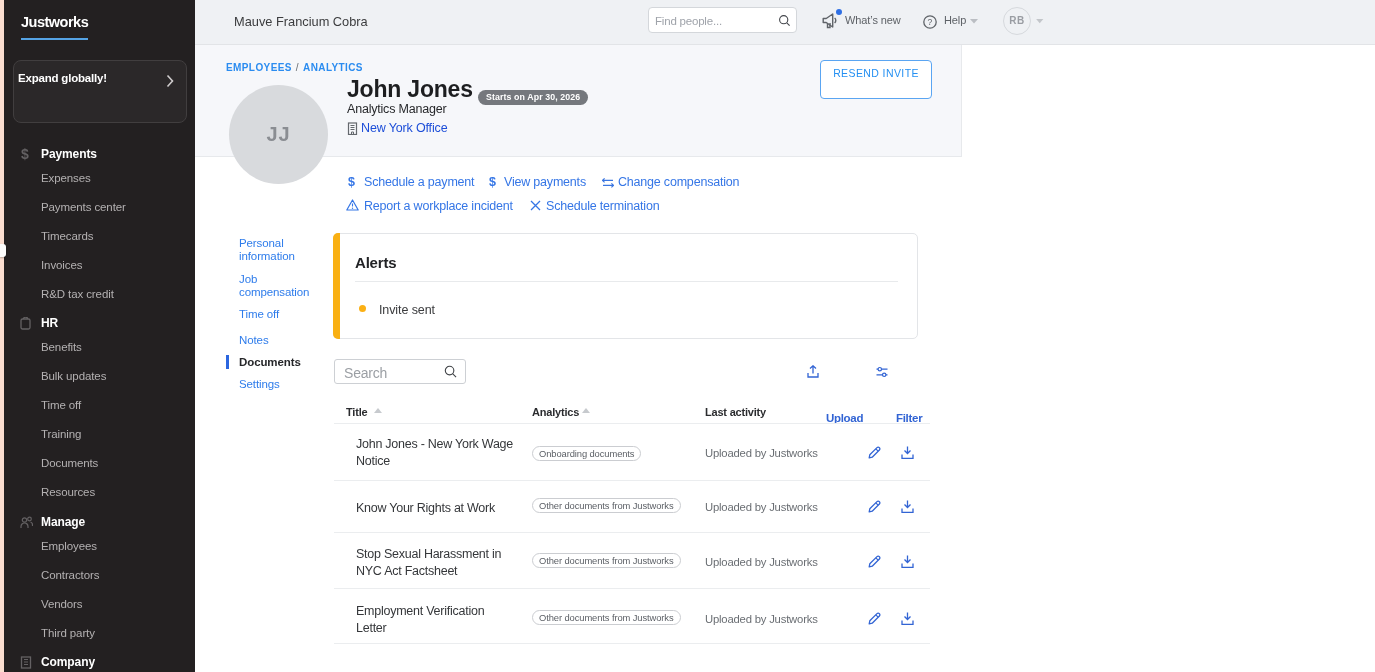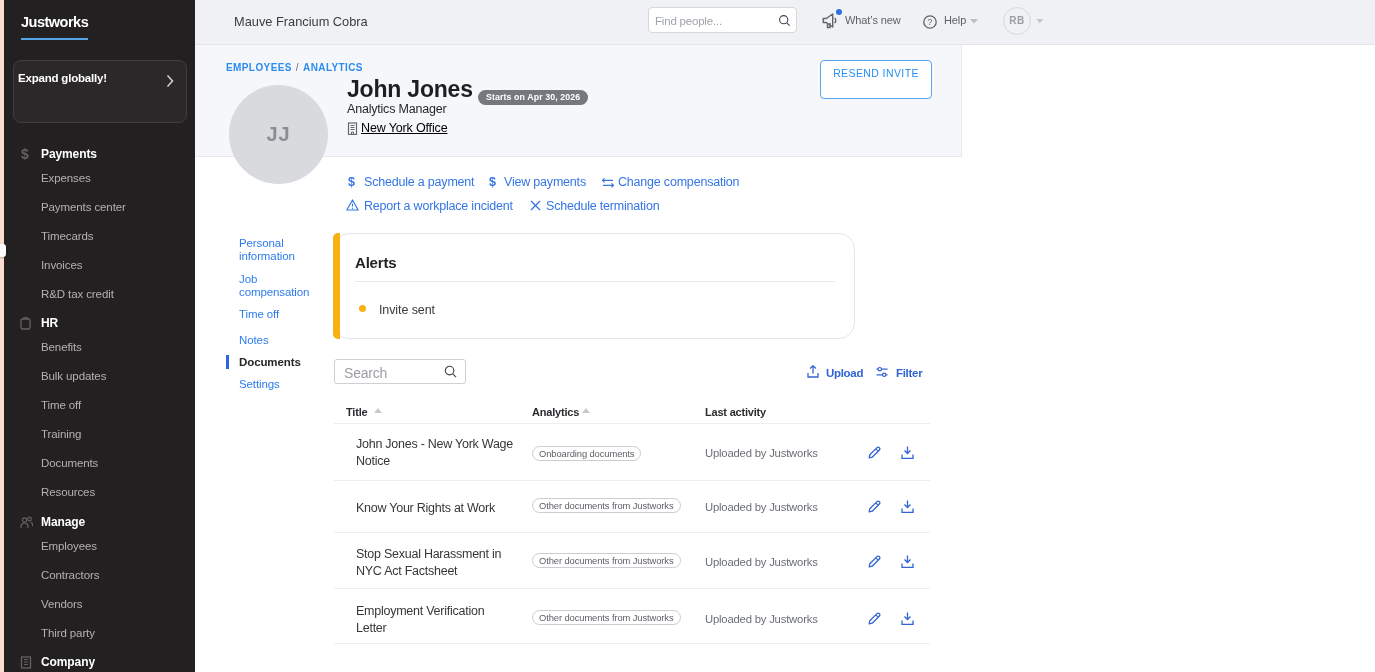--- a/index.html
+++ b/index.html
@@ -29,46 +29,46 @@
 .tbtxt { font-size:11px; color:#5e6267; letter-spacing:-.1px; }
 
 
 #phead { left:195px; top:45px; width:767px; height:112px; background:#f6f7fa; border-right:1px solid #e7e9ec; border-bottom:1px solid #e7e9ec; }
 #crumb { left:226px; top:62px; font-size:10px; font-weight:bold; letter-spacing:.4px; color:#2b8cf0; }
 #crumb .sl { color:#6b6f74; font-weight:normal; padding:0 4px; }
 #bigavatar { left:229px; top:85px; width:99px; height:99px; border-radius:50%; background:#d8dadd; color:#8a8d92; font-size:20px; font-weight:bold; letter-spacing:1px; text-align:center; line-height:99px; }
 #hname { left:347px; top:76px; font-size:23px; font-weight:bold; color:#1d1e20; letter-spacing:-.2px; }
 #badge { left:478px; top:82px; height:15px; background:#75787d; border-radius:8px; color:#fff; font-size:8.8px; font-weight:bold; padding:0 8px; line-height:15px; letter-spacing:.1px;margin-top:8px; }
 #jobtitle { left:347px; top:102px; font-size:12.5px; color:#27282b; letter-spacing:-.2px; }
-#office { left:361px; top:121px; font-size:12.5px; color:#000000; letter-spacing:-.15px;text-decoration:underline; }
+#office { left:361px; top:121px; font-size:12.5px; color:#1d4ed8; letter-spacing:-.15px; }
 #bldg { left:347px; top:122px; }
 #resend { left:820px; top:60px; width:112px; height:39px; background:#fff; border:1px solid #5aa5f2; border-radius:4px; color:#2590f2; font-size:10.5px; font-weight:normal; letter-spacing:.4px; text-align:center; line-height:25px; }
 
 
 .alink { position:absolute; font-size:12.5px; color:#3576e6; letter-spacing:-.2px; }
 .aicon { position:absolute; color:#3576e6; font-size:12.5px; }
 
 
 .sn { position:absolute; left:239px; width:76px; font-size:11.5px; line-height:12.5px; color:#2e7ceb; letter-spacing:-.1px; }
 #sn-doc { left:239px; font-size:11.5px; font-weight:bold; color:#26272a; letter-spacing:-.1px; }
 #snbar { left:226px; width:3px; height:14px; background:#2b66df; }
 
 
-#alerts { left:333px; top:233px; width:522px; height:106px; background:#fff; border:1px solid #e3e5e8; border-radius:16px; }
+#alerts { left:333px; top:233px; width:585px; height:106px; background:#fff; border:1px solid #e3e5e8; border-radius:5px; }
 #alertbar { left:333px; top:233px; width:7px; height:106px; background:#f9b013; border-radius:5px 0 0 5px; }
 #alerts h2 { position:absolute; left:21px; top:20px; font-size:15px; color:#222326; letter-spacing:-.2px; }
 #alertdiv { position:absolute; left:21px; right:19px; top:47px; height:1px; background:#e8eaec; }
 #alertdot { position:absolute; left:25px; top:71px; width:7px; height:7px; border-radius:50%; background:#fbb014; }
 #alerttext { position:absolute; left:45px; top:69px; font-size:12.5px; color:#3a3b3d; letter-spacing:-.1px; }
 
 
 #searchbox { left:334px; top:359px; width:132px; height:25px; background:#fff; border:1px solid #cdd0d4; border-radius:3px; }
 #searchbox .ph { position:absolute; left:9px; top:5px; font-size:14px; color:#9b9fa4; letter-spacing:-.2px; }
 #searchbox svg { position:absolute; right:8px; top:5px; }
-.toolbtn { position:absolute; font-size:11.5px; font-weight:bold; color:#3264d4; letter-spacing:-.3px; }
+.toolbtn { position:absolute; font-size:11.5px; font-weight:bold; color:#3264d4; letter-spacing:-.3px;margin-top:45px; }
 
 
 .th { position:absolute; font-size:11px; font-weight:bold; color:#2b2c2f; letter-spacing:-.2px; }
 .tri { position:absolute; width:0; height:0; border-left:4.5px solid transparent; border-right:4.5px solid transparent; border-bottom:5.5px solid #c7cace; }
 .tline { position:absolute; left:334px; width:596px; height:1px; background:#ebedef; }
 .ttitle { position:absolute; left:356px; font-size:12.5px; color:#35373a; line-height:16.5px; letter-spacing:-.25px; }
 .chip { position:absolute; left:532px; height:15px; border:1px solid #cbcdd1; border-radius:8px; font-size:9.4px; color:#5b5f65; line-height:14px; padding:0 6px; background:#fff; white-space:nowrap; letter-spacing:-.1px; }
 .upby { position:absolute; left:705px; font-size:11.3px; color:#6a6e73; letter-spacing:-.2px; }
 .rowicon { position:absolute; }
 </style>

